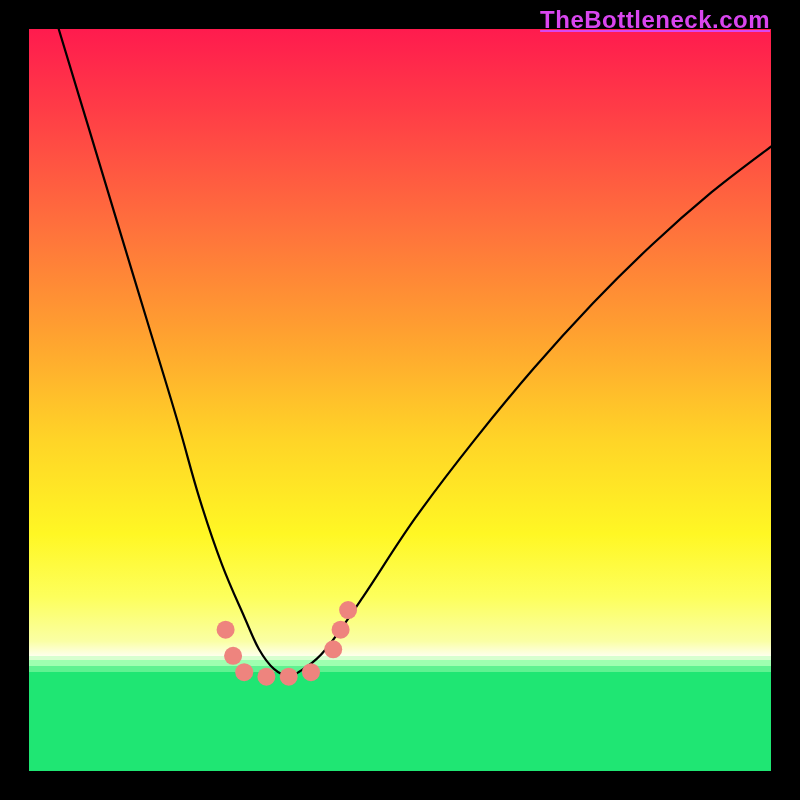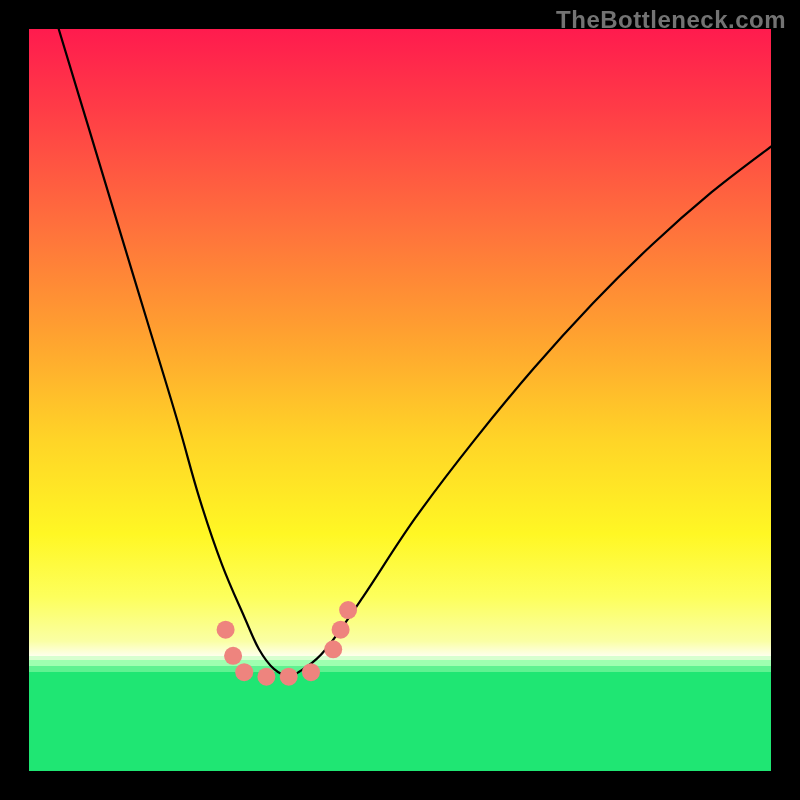--- a/index.html
+++ b/index.html
@@ -38,27 +38,28 @@
   }
   .green-band {
     position: absolute;
     left: 0;
     width: 100%;
     height: 10px;
   }
   .watermark {
     position: absolute;
     top: 6px;
-    right: 14px;
+    right: 30px;
     font-family: Arial, Helvetica, sans-serif;
     font-size: 24px;
     font-weight: 600;
-    color: #737373;
+    color: #d946ef;
     letter-spacing: 0.5px;
     user-select: none;
+    text-decoration: underline;
   }
   svg.curve {
     position: absolute;
     left: 0; top: 0;
     width: 100%;
     height: 100%;
     pointer-events: none;
   }
 </style>
 </head>

